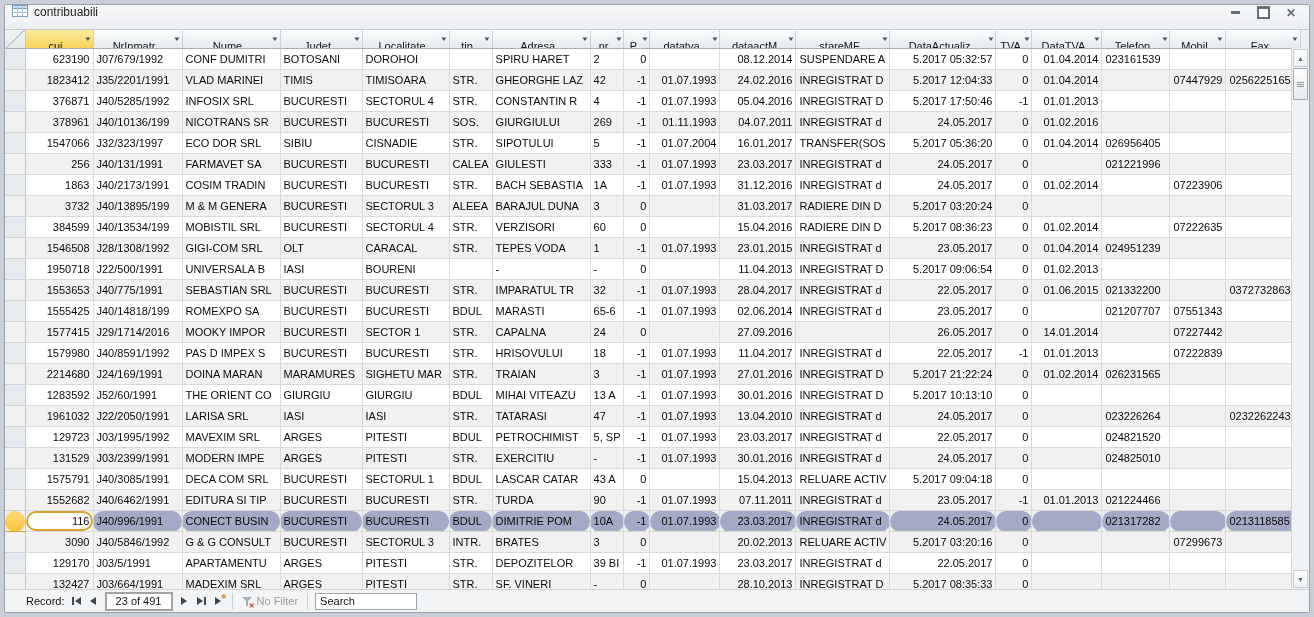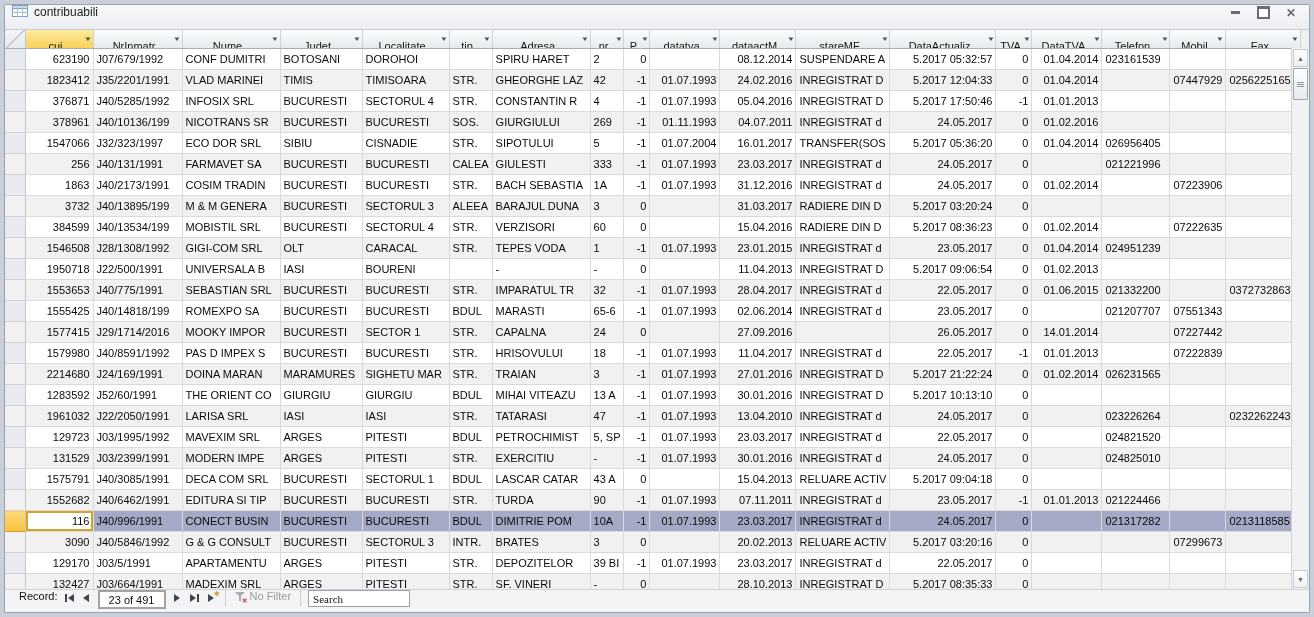--- a/index.html
+++ b/index.html
@@ -44,62 +44,62 @@
     height:20px;font-size:11px;color:#0a0a0a;background:#ffffff;
     border-right:1px solid #dadada;border-bottom:1px solid #dadada;
     white-space:nowrap;overflow:hidden;padding:0 3px;line-height:19px;
   }
   .grid tr.alt td{background:#f1f1f2;}
   .grid td.ar{text-align:right;}
   .grid td.selector{
     background:linear-gradient(#ecesf1,#e6e9ed);background:#e7eaee;
     border-right:1px solid #c3c8cf;border-bottom:1px solid #ced3d9;
   }
-  .grid tr.sel td{background:#a4aac6;}
+  .grid tr.sel td{background:#a4aac6;border-radius:10px;}
   .grid tr.sel td.selector{background:linear-gradient(#fdda79,#fac23f);border-bottom:1px solid #d8a127;}
   .grid tr.sel td.active{background:#ffffff;box-shadow:inset 0 0 0 2px #d7a22a;}
   
   .vscroll{
     position:absolute;top:18px;right:0;bottom:0;width:17px;
     background:#f1f2f4;border-left:1px solid #cfd4da;
   }
   .sbtn{height:16px;display:flex;align-items:center;justify-content:center;
     font-size:7px;color:#5c6670;background:linear-gradient(#fdfdfe,#eef0f2);border:1px solid #c8cdd3;margin:1px;}
   .sbtn.down{position:absolute;bottom:0;left:0;right:0;}
   .thumb{
     position:absolute;left:1px;right:1px;top:20px;height:30px;
     background:linear-gradient(#fefefe,#e7e9ec);border:1px solid #9ca6b2;border-radius:1px;
     display:flex;align-items:center;justify-content:center;
   }
   .thumb .grip{width:7px;height:5px;
     background:linear-gradient(#8f99a6 1px,transparent 1px) 0 0/7px 2px repeat-y;}
   
   .navbar{
     height:22px;flex:0 0 22px;background:#f3f4f6;border-top:1px solid #cfd3d8;
-    display:flex;align-items:flex-start;padding-left:14px;font-size:11px;color:#111;
+    display:flex;align-items:center;padding-left:21px;font-size:11px;color:#111;
   }
   .nav-btn{width:17px;height:16px;display:flex;align-items:center;justify-content:center;gap:1px;position:relative;}
   .tri-l{width:0;height:0;border-top:4px solid transparent;border-bottom:4px solid transparent;border-right:6px solid #3f464e;}
   .tri-r{width:0;height:0;border-top:4px solid transparent;border-bottom:4px solid transparent;border-left:6px solid #3f464e;}
   .vbar{width:2px;height:8px;background:#3f464e;}
   .star{position:absolute;top:0px;right:0px;font-size:7px;color:#dc9a2e;line-height:1;}
   .count-box{
     width:64px;height:15px;background:#fff;border:2px solid #a3a3a3;
     display:flex;align-items:center;justify-content:center;margin:0 3px;font-size:11px;
   }
   .nav-sep{width:1px;height:16px;background:#c8cdd2;margin:0 5px;}
   .nofilter{display:flex;align-items:center;gap:4px;color:#9b9b9b;padding:0 4px;}
   .funnel-wrap{position:relative;width:11px;height:11px;}
   .funnel{position:absolute;left:0;top:1px;width:0;height:0;
     border-left:5px solid transparent;border-right:5px solid transparent;border-top:5px solid #a7adb4;}
   .funnel-stem{position:absolute;left:4px;top:5px;width:2px;height:5px;background:#a7adb4;}
   .funnel-x{position:absolute;right:-2px;bottom:-2px;font-size:7px;font-weight:bold;color:#c0392b;line-height:1;}
   .search-box{
     width:96px;height:15px;background:#fff;border:1px solid #9ba2ab;
-    font-size:11px;color:#111;display:flex;align-items:center;padding-left:4px;margin-left:2px;font-family:Liberation Serif, serif;
+    font-size:11px;color:#111;display:flex;align-items:center;padding-left:4px;margin-left:2px;
   }
   .rec-label{margin-right:3px;}
 </style>
 </head>
 <body>
 
 <div class="window">
 
   <div class="titlebar">
     <span style="display:inline-flex;">

